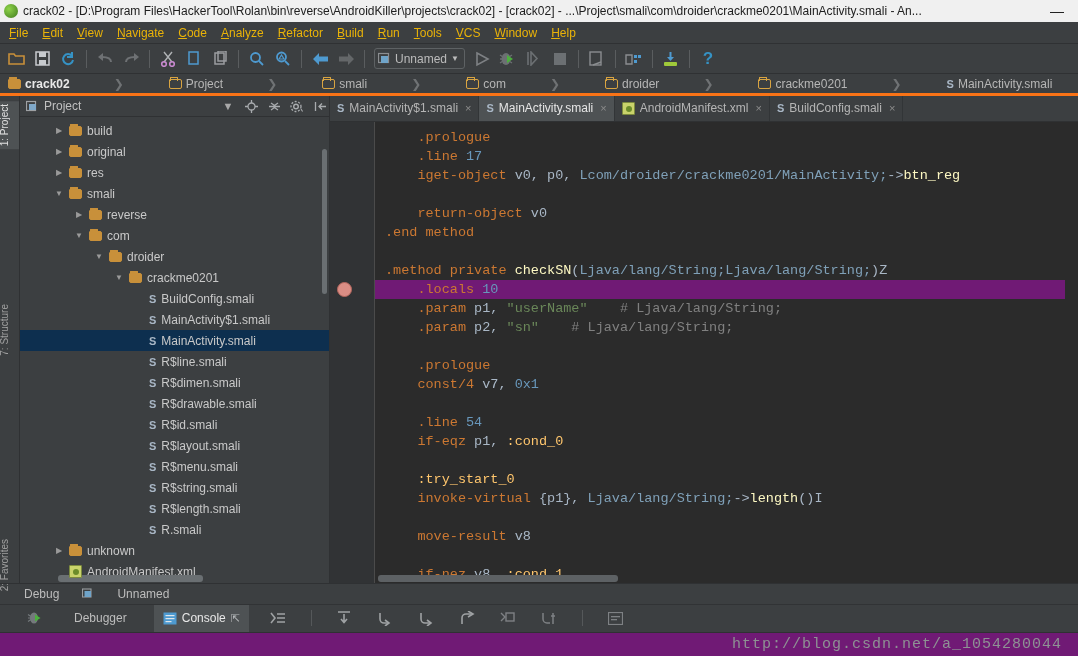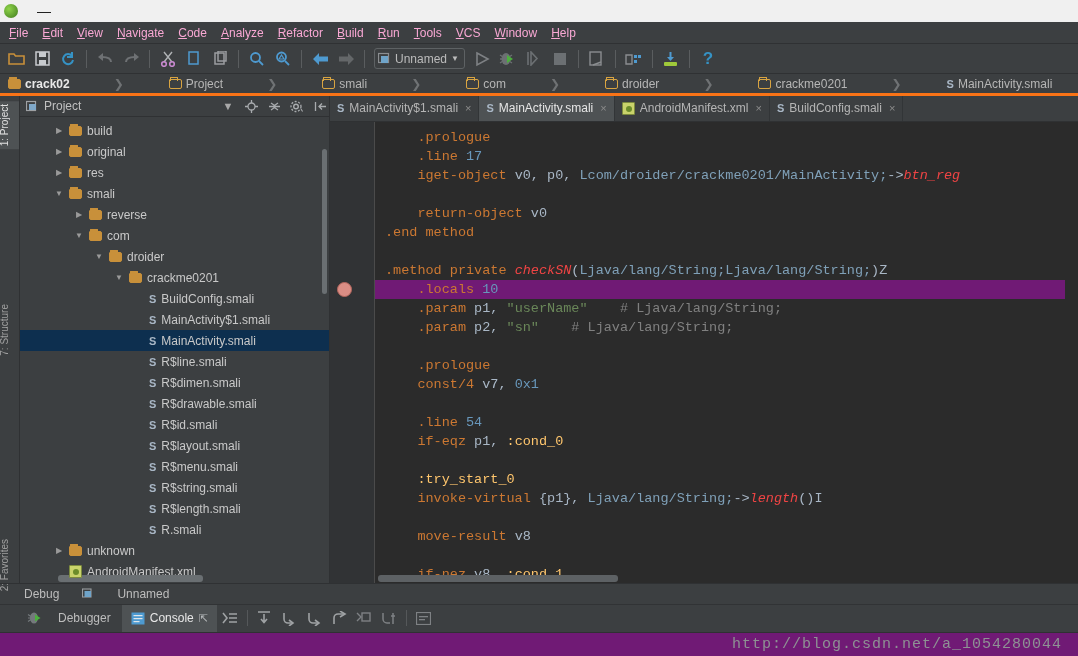--- a/index.html
+++ b/index.html
@@ -25,21 +25,21 @@
   .titlebar .win-min{
     flex:0 0 auto; width:42px; text-align:center;
     font-size:14px; color:#222; line-height:22px;
   }
   
   .menubar{
     height:22px; background:#3c3f41; display:flex; align-items:center;
     padding-left:2px; border-bottom:1px solid #2f3133;
   }
   .menubar .mi{
-    padding:2px 7px; color:#f9a8d4; font-size:12px; cursor:default;
+    padding:2px 7px; color:#eab308; font-size:12px; cursor:default;
   }
   .menubar .mi u{text-decoration:underline;}
   
   .toolbar{
     height:30px; background:#3c3f41; display:flex; align-items:center;
     padding-left:4px; gap:2px; border-bottom:1px solid #2f3133;
   }
   .tb{
     width:24px;height:24px;display:flex;align-items:center;justify-content:center;
     border-radius:2px;
@@ -146,39 +146,39 @@
   .code{
     flex:1 1 auto;padding:6px 13px 0 10px;overflow:hidden;
     font-family:"Liberation Mono","DejaVu Sans Mono",monospace;
     font-size:13.5px;line-height:19px;white-space:pre;color:#a9b7c6;
   }
   .ln{height:19px;}
   .ln.hl{background:#701a75;margin-left:-10px;padding-left:10px;}
   .kw{color:#cc7832;}
   .num{color:#6897bb;}
   .typ{color:#7fa0b8;}
-  .meth{color:#ef4444;font-style:italic;}
+  .meth{color:#fef9c3;}
   .str{color:#6a8759;}
   .cmt{color:#808080;}
   .lbl{color:#ffc66d;}
   .plain{color:#a9b7c6;}
   .code-hscroll{
     position:absolute;left:48px;bottom:1px;width:240px;height:7px;
     background:#5d6164;border-radius:3px;
   }
   
   .debug{
     height:auto;background:#3c3f41;border-top:1px solid #2f3133;
   }
   .debug-head{
     height:20px;display:flex;align-items:center;gap:23px;padding-left:24px;
     font-size:12px;color:#bdbdbd;
   }
   .debug-toolbar{
-    height:27px;display:flex;align-items:center;gap:2px;padding-left:24px;
+    height:27px;display:flex;align-items:center;gap:18px;padding-left:24px;
     border-top:1px solid #313335;background:#3c3f41;
   }
   .dbtab{
     display:flex;align-items:center;gap:5px;height:27px;padding:0 9px;
     font-size:12px;color:#bdbdbd;
   }
   .dbtab.active{background:#4e5254;color:#e8e8e8;}
   .dbtn{width:23px;height:22px;display:flex;align-items:center;justify-content:center;color:#9fa2a4;}
   .dsep{width:1px;height:16px;background:#55585a;margin:0 3px;}
   .statusbar{
@@ -190,20 +190,21 @@
     font-family:"Liberation Mono","DejaVu Sans Mono",monospace;
     font-size:15px;color:#8e9294;letter-spacing:1px;
   }
   svg{display:block;}
 </style>
 </head>
 <body>
 
 <div class="titlebar">
   <div class="app-ico"></div>
+  <div class="ttext">crack02 - [D:\Program Files\HackerTool\Rolan\bin\reverse\AndroidKiller\projects\crack02] - [crack02] - ...\Project\smali\com\droider\crackme0201\MainActivity.smali - An...</div>
   <div class="win-min">—</div>
 </div>
 
 <div class="menubar" id="menubar">
     <div class="mi"><u>F</u>ile</div>
     <div class="mi"><u>E</u>dit</div>
     <div class="mi"><u>V</u>iew</div>
     <div class="mi"><u>N</u>avigate</div>
     <div class="mi"><u>C</u>ode</div>
     <div class="mi"><u>A</u>nalyze</div>

